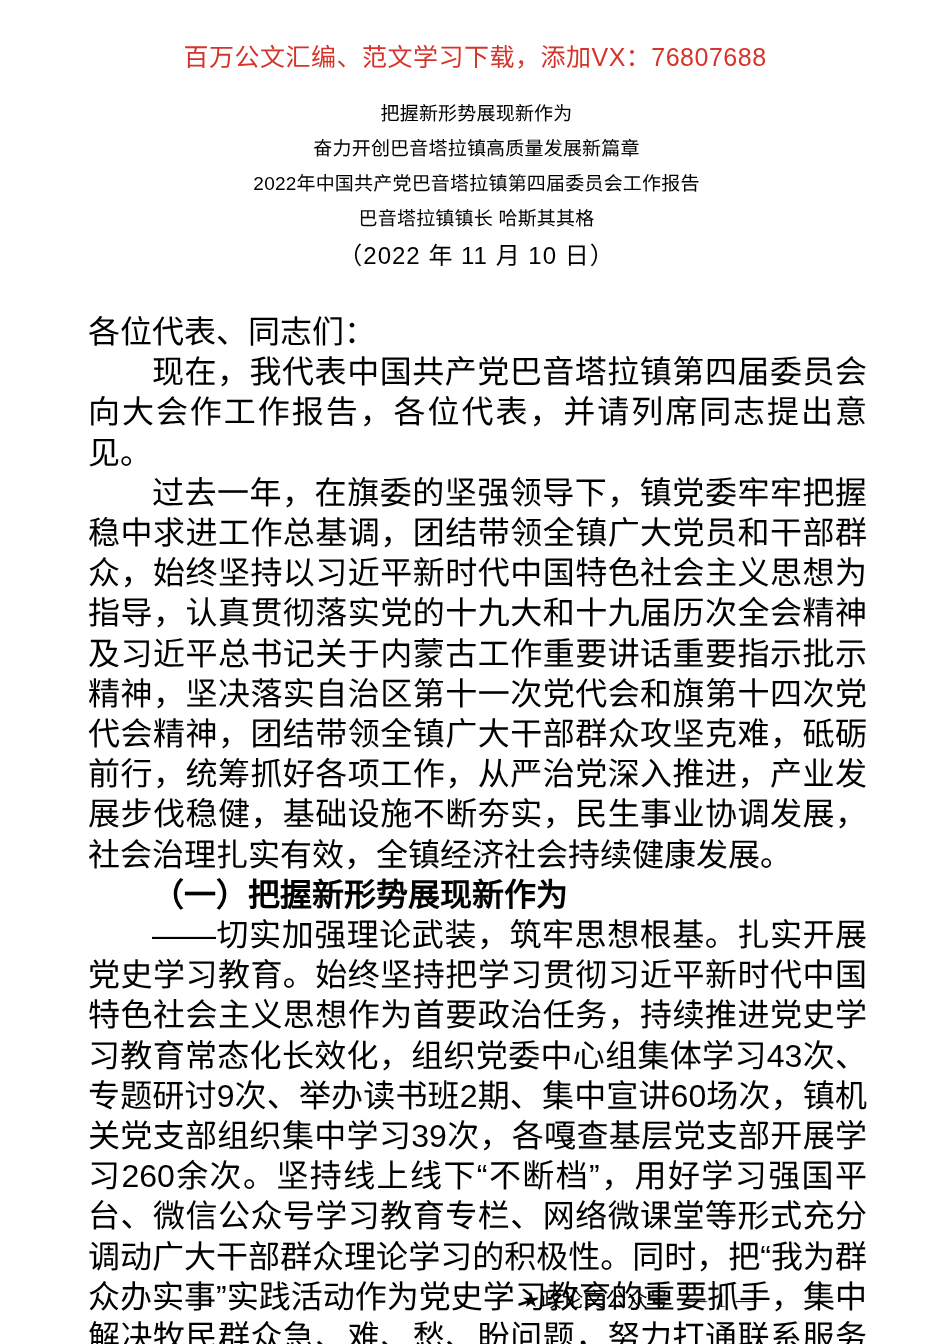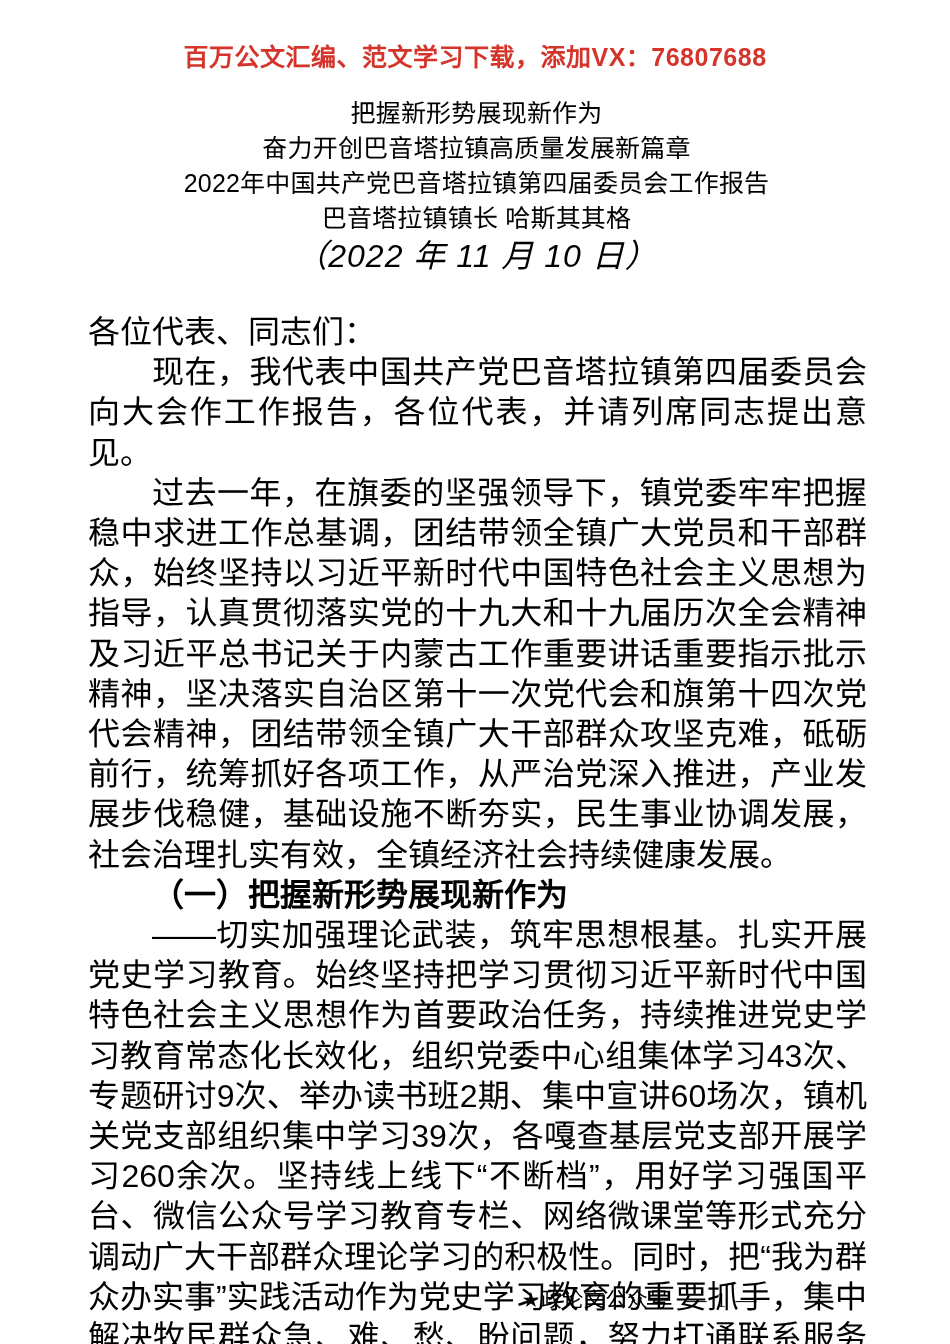--- a/index.html
+++ b/index.html
@@ -26,45 +26,44 @@
   }
 
   
   .promo-banner {
     position: absolute;
     left: 0;
     top: 42px;
     width: 950px;
     text-align: center;
     font-size: 25px;
-    font-weight: bold;
+    font-weight: normal;
     letter-spacing: 0.5px;
     line-height: 1.2;
     white-space: nowrap;
   }
 
   
   .title-block {
     position: absolute;
     left: 88px;
     top: 96px;
     width: 777px;
     text-align: center;
   }
   .title-line {
-    font-size: 25px;
+    font-size: 19px;
     line-height: 35px;
     white-space: nowrap;
     letter-spacing: 0.2px;
   }
   .title-line.date-line {
-    font-size: 32px;
+    font-size: 24px;
     line-height: 40px;
     letter-spacing: 1px;
-    font-style: italic;
   }
 
   
   .body-block {
     position: absolute;
     left: 88px;
     top: 312px;
     width: 779px;
   }
   .para {

